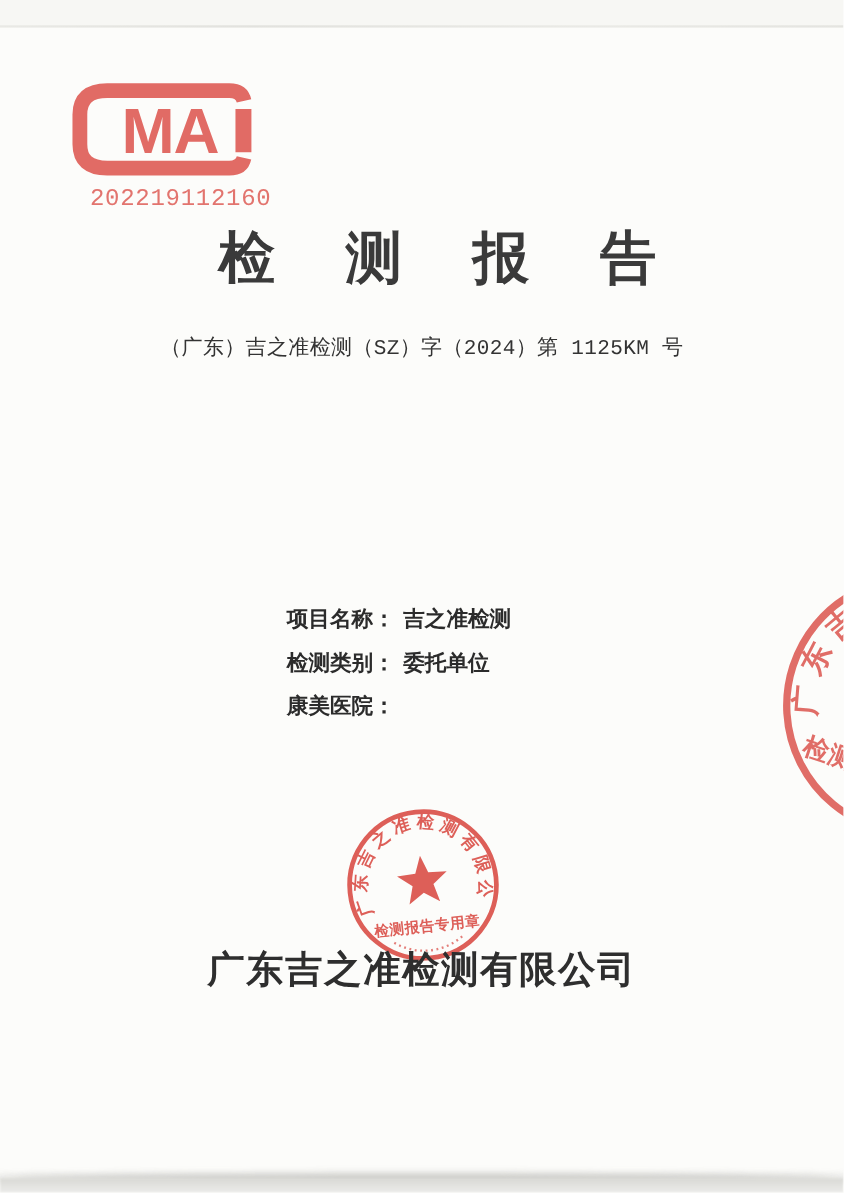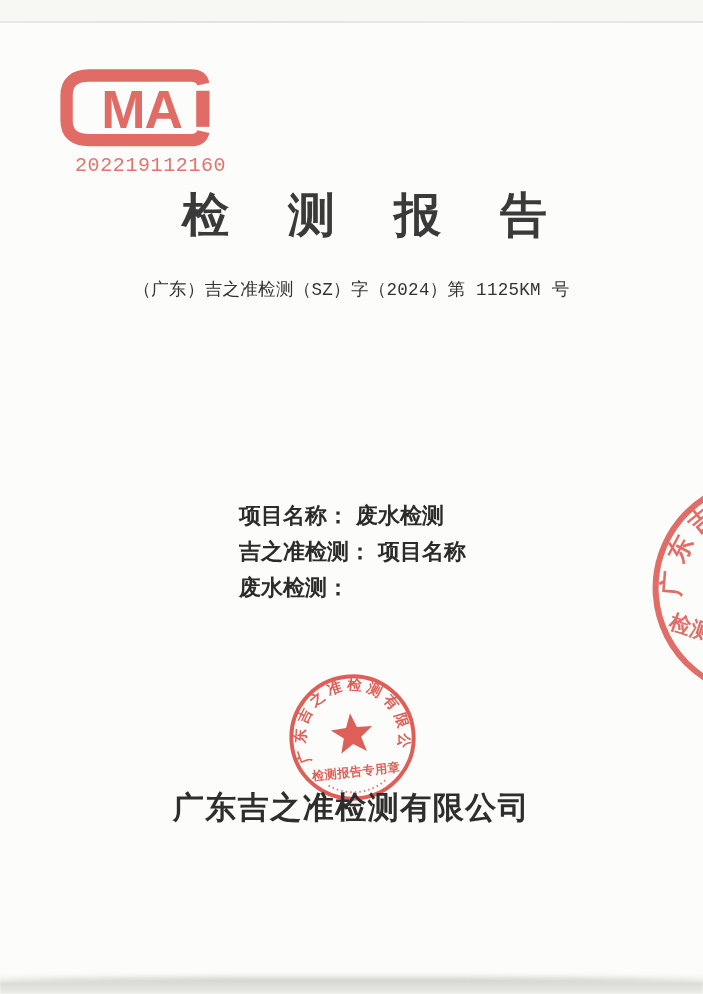--- a/index.html
+++ b/index.html
@@ -60,21 +60,21 @@
     text-align: center;
     font-family: Liberation Mono, monospace;
     font-size: 17.5px; color: #333;
     letter-spacing: 0.3px;
     white-space: nowrap;
   }
 
   
   .info-block {
     position: absolute; left: 239px; top: 498px;
-    font-size: 22px; font-weight: 700; color: #2b2b2b;
+    font-size: 18px; font-weight: 700; color: #2b2b2b;
   }
   .field-row { display: flex; height: 36px; align-items: center; white-space: nowrap; }
   .field-value { margin-left: 7px; }
 
   
   .seal {
     position: absolute;
     mix-blend-mode: multiply;
     opacity: 0.88;
   }
@@ -115,28 +115,28 @@
     <div class="cma-number">202219112160</div>
   </div>
 
   <div class="report-title">检　测　报　告</div>
 
   <div class="report-no">（广东）吉之准检测（SZ）字（2024）第 1125KM 号</div>
 
   <div class="info-block">
     <div class="field-row">
       <span class="field-label">项目名称：</span>
-      <span class="field-value">废水检测</span>
+      <span class="field-value">吉之准检测</span>
     </div>
     <div class="field-row">
-      <span class="field-label">吉之准检测：</span>
-      <span class="field-value">项目名称</span>
+      <span class="field-label">检测类别：</span>
+      <span class="field-value">委托单位</span>
     </div>
     <div class="field-row">
-      <span class="field-label">废水检测：</span>
+      <span class="field-label">康美医院：</span>
     </div>
   </div>
 
   <div class="seal seal-main">
     <svg viewBox="0 0 150 150">
       <circle cx="75" cy="75" r="70" fill="none" stroke="#dc4a43" stroke-width="4.5"></circle>
       <path id="sealArc" d="M 26 97 A 54 54 0 1 1 124 97" fill="none"></path>
       <text font-family="Liberation Sans, sans-serif" font-weight="bold" font-size="16.5" letter-spacing="5" fill="#dc4a43">
         <textPath href="#sealArc" startOffset="0">广东吉之准检测有限公司</textPath>
       </text>

